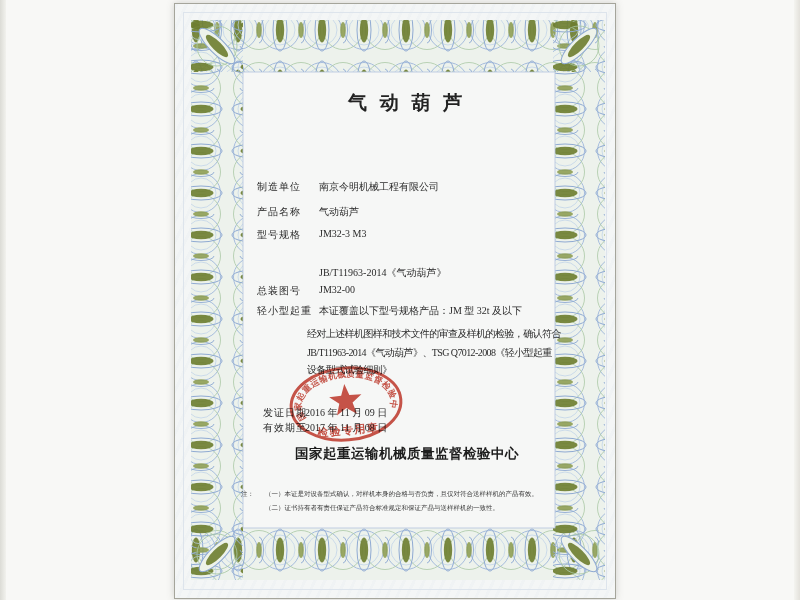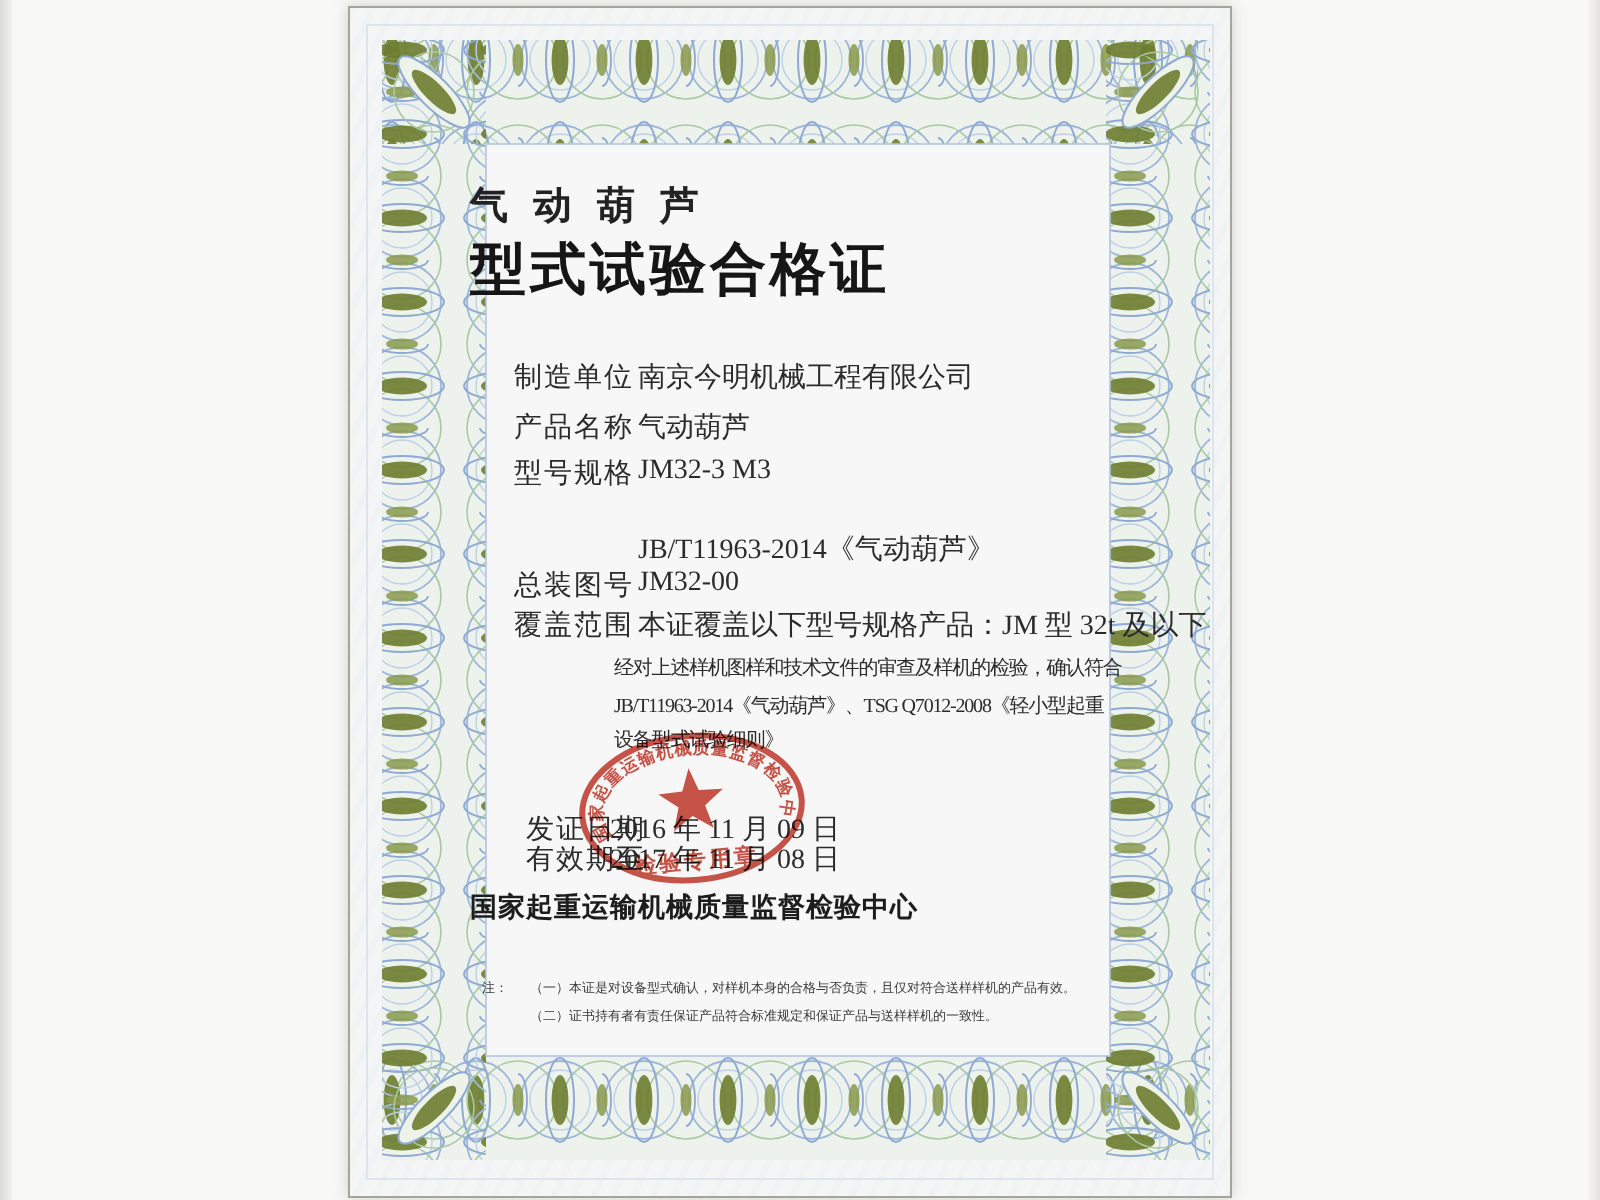--- a/index.html
+++ b/index.html
@@ -14,25 +14,25 @@
   .certificate{
     position:absolute;left:174px;top:3px;width:440px;height:594px;
     background:
       repeating-linear-gradient(115deg, rgba(150,175,205,0.045) 0 3px, rgba(255,255,255,0) 3px 9px),
       #f4f6f6;
     border:1px solid #a5a59b;
     box-shadow:0 0 7px rgba(90,90,80,.25);
   }
   .border-svg{position:absolute;left:0;top:0;}
   .abs{position:absolute;white-space:nowrap;color:#2e2e2e;}
-  .centered{left:60px;width:312px;text-align:left;}
+  .centered{left:76px;width:312px;text-align:center;}
   .subtitle{top:86px;font-size:19px;font-weight:bold;letter-spacing:4px;color:#222;}
   .title{top:112px;font-size:28px;font-weight:bold;letter-spacing:2px;color:#161616;}
   .certno{top:158px;font-size:11px;letter-spacing:1px;color:#333;}
-  .row{position:absolute;left:0;width:516px;height:15px;font-size:14px;}
+  .row{position:absolute;left:0;width:516px;height:15px;font-size:10px;}
   .lbl{position:absolute;left:82px;letter-spacing:1px;color:#2b2b2b;}
   .val{position:absolute;left:144px;white-space:nowrap;color:#2b2b2b;}
   .stmt{left:132px;font-size:10px;letter-spacing:-0.6px;color:#2b2b2b;}
   .authority{top:441px;font-size:13.5px;font-weight:bold;letter-spacing:0.5px;color:#1d1d1d;}
   .notes{font-size:6.5px;color:#3a3a3a;letter-spacing:0;}
   .stamp-svg{position:absolute;left:91px;top:334px;opacity:.84;mix-blend-mode:multiply;}
 </style>
 </head>
 <body>
 
@@ -97,21 +97,20 @@
     <g transform="translate(404,550) rotate(45)">
       <circle r="20" fill="none" stroke="#a9c8a4" stroke-width="0.8"></circle>
       <ellipse rx="24" ry="7.5" fill="#eef3ea" stroke="#8ea9d2" stroke-width="1"></ellipse>
       <ellipse rx="15" ry="4.6" fill="#6d7d2f" opacity="0.9"></ellipse>
     </g>
 
     <rect x="68" y="68" width="312" height="456" fill="#f6f7f6" stroke="#b3c4de" stroke-width="0.8"></rect>
   </svg>
 
   <div class="abs centered subtitle">气 动 葫 芦</div>
-  <div class="abs centered title">型式试验合格证</div>
 
   <div class="row" style="top:176px">
     <span class="lbl">制造单位</span>
     <span class="val">南京今明机械工程有限公司</span>
   </div>
   <div class="row" style="top:201px">
     <span class="lbl">产品名称</span>
     <span class="val">气动葫芦</span>
   </div>
   <div class="row" style="top:224px">
@@ -119,21 +118,21 @@
     <span class="val">JM32-3 M3</span>
   </div>
   <div class="row" style="top:262px">
     <span class="val">JB/T11963-2014《气动葫芦》</span>
   </div>
   <div class="row" style="top:280px">
     <span class="lbl">总装图号</span>
     <span class="val">JM32-00</span>
   </div>
   <div class="row" style="top:300px">
-    <span class="lbl">覆盖范围</span>
+    <span class="lbl">轻小型起重</span>
     <span class="val">本证覆盖以下型号规格产品：JM 型 32t 及以下</span>
   </div>
 
   <div class="abs stmt" style="top:323px">经对上述样机图样和技术文件的审查及样机的检验，确认符合</div>
   <div class="abs stmt" style="top:342px">JB/T11963-2014《气动葫芦》、TSG Q7012-2008《轻小型起重</div>
   <div class="abs stmt" style="top:359px">设备型式试验细则》</div>
 
   <div class="row" style="top:402px">
     <span class="lbl" style="left:88px">发证日期</span>
     <span class="val" style="left:130px">2016 年 11 月 09 日</span>

